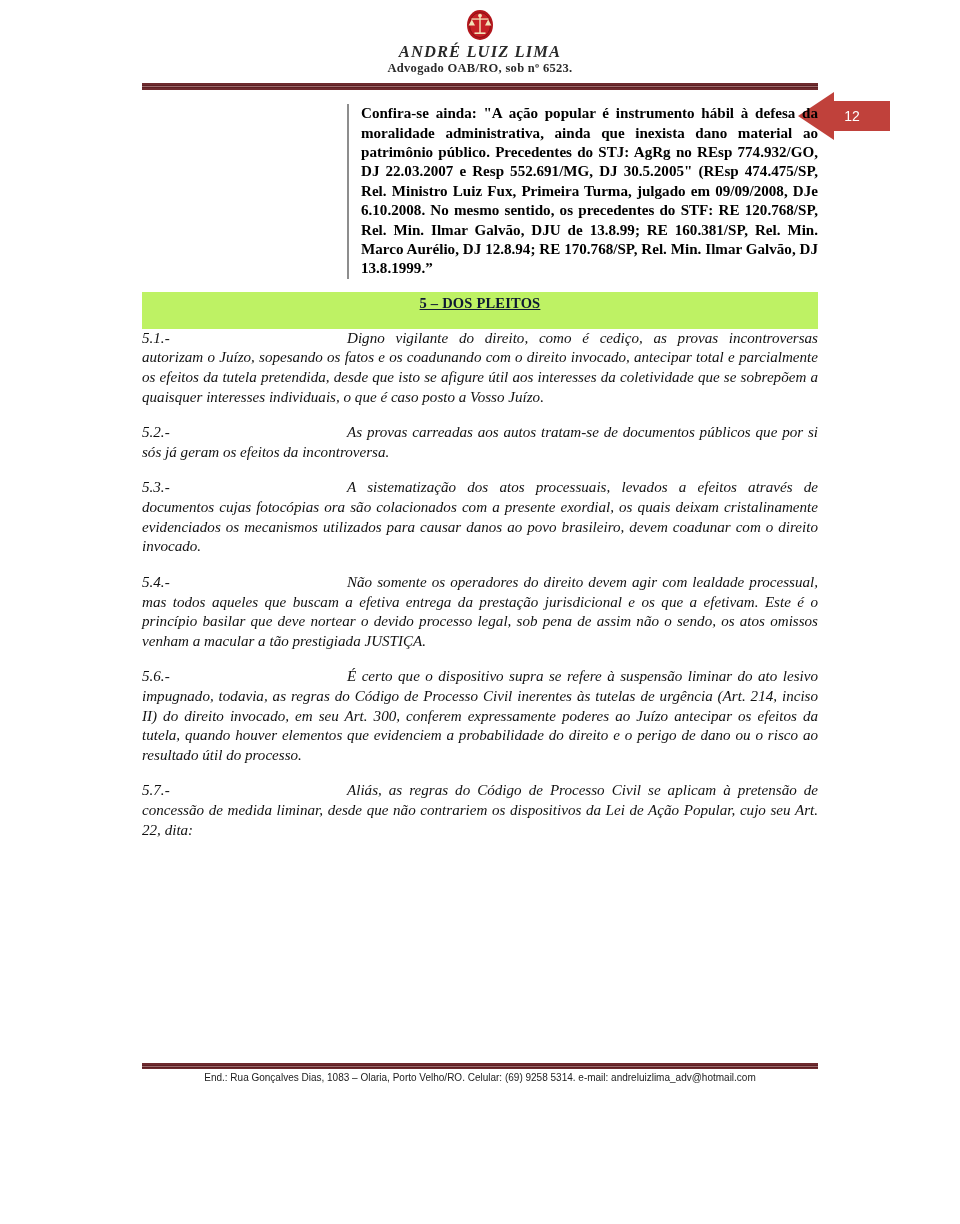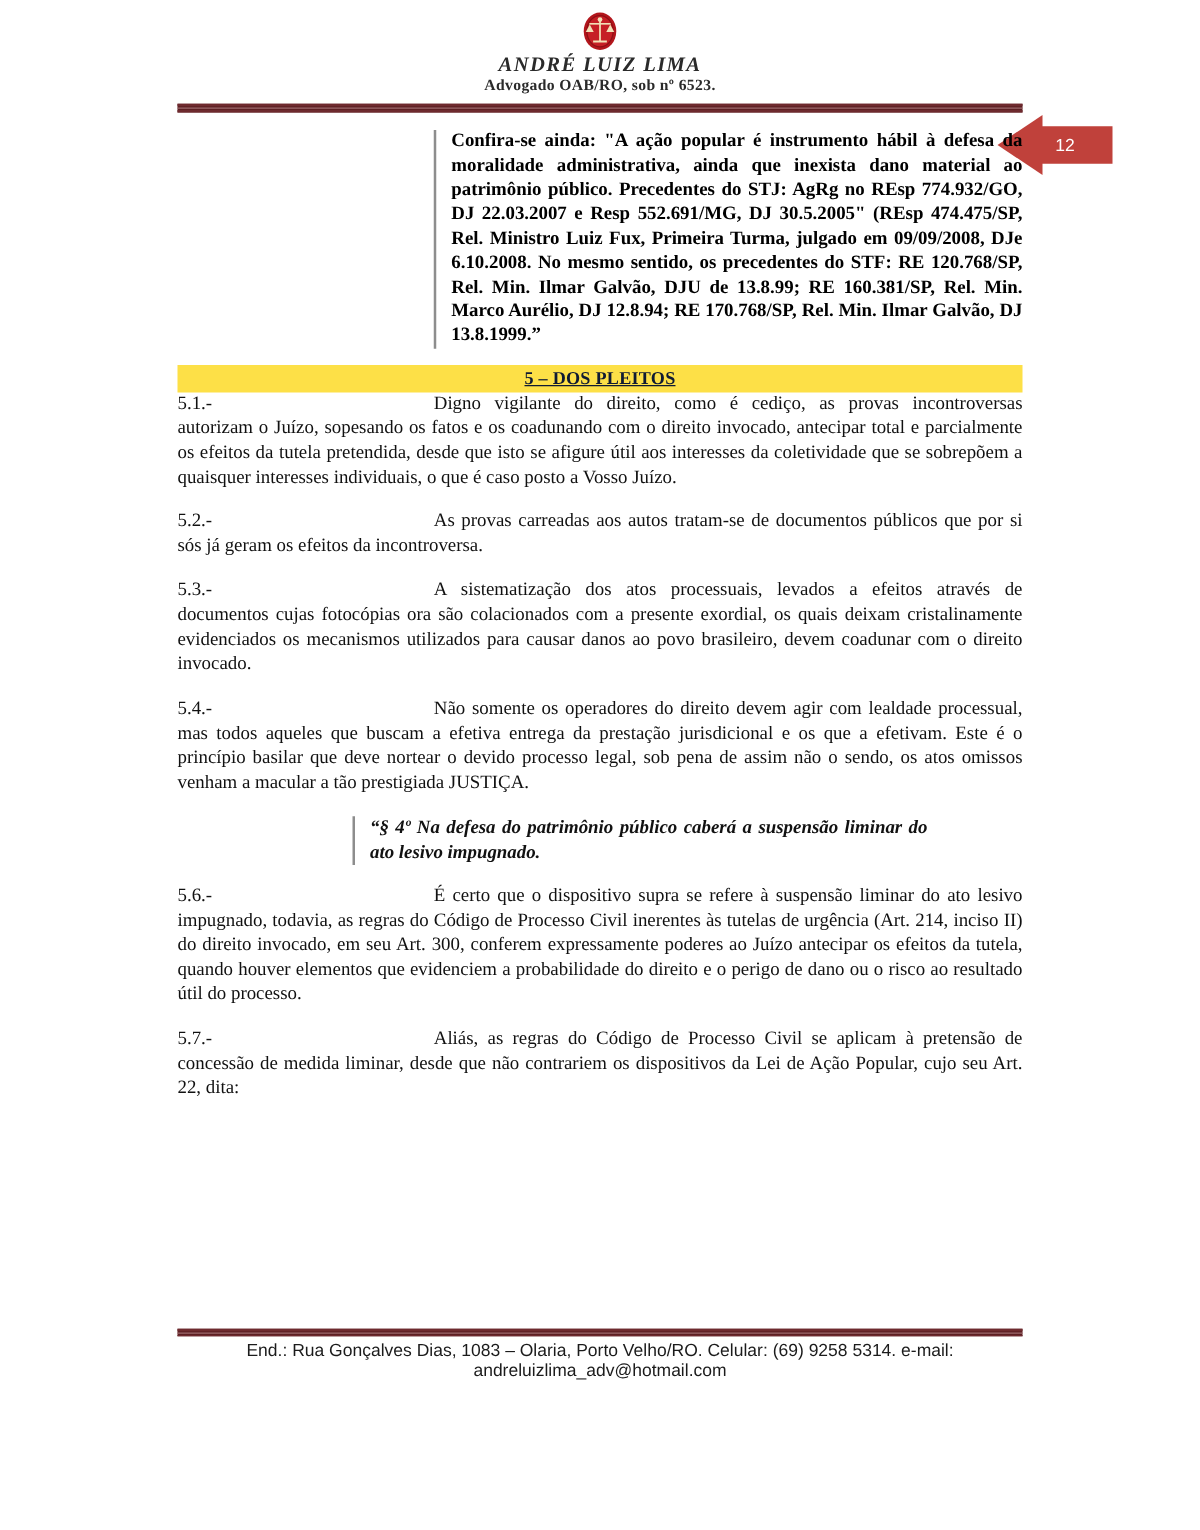--- a/index.html
+++ b/index.html
@@ -119,40 +119,41 @@
     line-height: 30px;
     text-align: center;
     color: #ffffff;
     font-family: Liberation Sans, sans-serif;
     font-size: 14px;
   }
 
   
   .section-banner {
     margin-top: 13px;
-    background: #fde047;
-    height: 22px;
+    background: #bef264;
+    height: 37px;
     line-height: 22px;
     text-align: center;
   }
   .section-banner span {
     font-weight: bold;
     font-size: 14.5px;
     color: #0f1a33;
     text-decoration: underline;
     letter-spacing: 0.2px;
   }
 
   
   .para {
     font-size: 15.1px;
     line-height: 1.30;
     text-align: justify;
     margin-top: 16px;
     text-indent: 0;
+    font-style: italic;
   }
   .para .num {
     display: inline-block;
     width: 205px;
   }
   .para:first-of-type { margin-top: 0; }
 
   
   .law-quote {
     margin: 17px 0 0 140px;
@@ -185,21 +186,21 @@
     height: 1px;
     background: #9c6a6c;
   }
   .footer-contact {
     position: absolute;
     left: 142px;
     top: 1072px;
     width: 676px;
     text-align: center;
     font-family: "Liberation Sans", sans-serif;
-    font-size: 14px;
+    font-size: 10px;
     color: #1b1b1b;
   }
 
   
   .stamp-bar {
     position: absolute;
     left: 0;
     top: 1120px;
     width: 960px;
     height: 104px;
@@ -252,21 +253,20 @@
 
     <p class="para">
       <span class="num">5.3.-</span><span>A sistematização dos atos processuais, levados a efeitos através de documentos cujas fotocópias ora são colacionados com a presente exordial, os quais deixam cristalinamente evidenciados os mecanismos utilizados para causar danos ao povo brasileiro, devem coadunar com o direito invocado.</span>
     </p>
 
     <p class="para">
       <span class="num">5.4.-</span><span>Não somente os operadores do direito devem agir com lealdade processual, mas todos aqueles que buscam a efetiva entrega da prestação jurisdicional e os que a efetivam. Este é o princípio basilar que deve nortear o devido processo legal, sob pena de assim não o sendo, os atos omissos venham a macular a tão prestigiada JUSTIÇA.</span>
     </p>
 
 
-    <div class="law-quote">“§ 4º Na defesa do patrimônio público caberá a suspensão liminar do ato lesivo impugnado.</div>
 
     <p class="para">
       <span class="num">5.6.-</span><span>É certo que o dispositivo supra se refere à suspensão liminar do ato lesivo impugnado, todavia, as regras do Código de Processo Civil inerentes às tutelas de urgência (Art. 214, inciso II) do direito invocado, em seu Art. 300, conferem expressamente poderes ao Juízo antecipar os efeitos da tutela, quando houver elementos que evidenciem a probabilidade do direito e o perigo de dano ou o risco ao resultado útil do processo.</span>
     </p>
 
     <p class="para">
       <span class="num">5.7.-</span><span>Aliás, as regras do Código de Processo Civil se aplicam à pretensão de concessão de medida liminar, desde que não contrariem os dispositivos da Lei de Ação Popular, cujo seu Art. 22, dita:</span>
     </p>
 
   </div>

